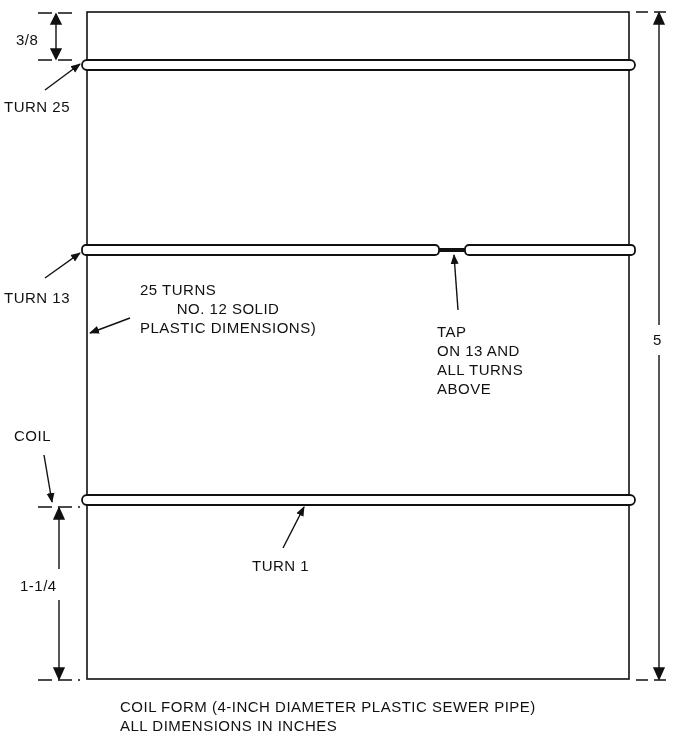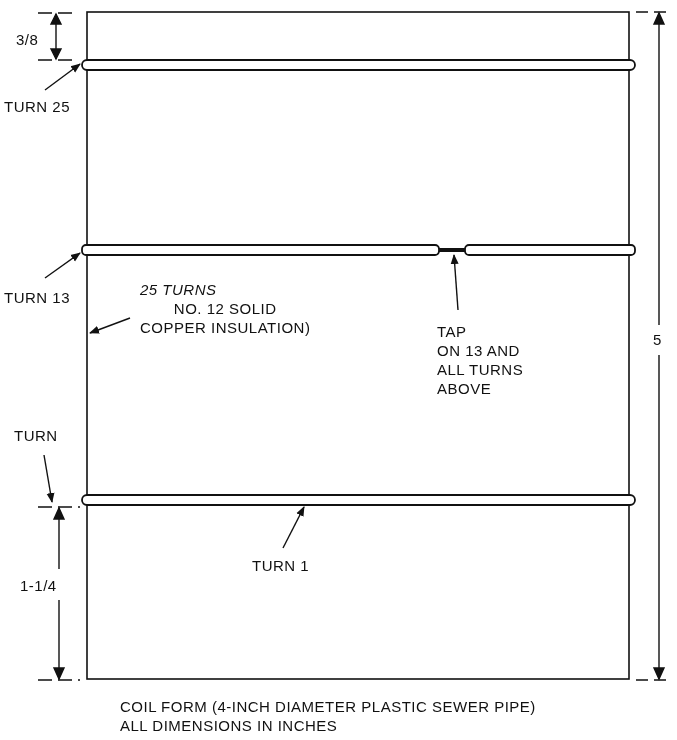--- a/index.html
+++ b/index.html
@@ -62,27 +62,27 @@
     <line x1="283" y1="548" x2="304" y2="507" marker-end="url(#ah)"></line>
   </g>
 </svg>
 
 <div class="lbl" style="left:16px;top:30px;">3/8</div>
 <div class="lbl" style="left:20px;top:576px;">1-1/4</div>
 <div class="lbl" style="left:653px;top:330px;">5</div>
 
 <div class="lbl" style="left:4px;top:97px;">TURN 25</div>
 <div class="lbl" style="left:4px;top:288px;">TURN 13</div>
-<div class="lbl" style="left:14px;top:426px;">TURN</div>
+<div class="lbl" style="left:14px;top:426px;">COIL</div>
 <div class="lbl" style="left:252px;top:556px;text-align:center;">TURN 1</div>
 
 <div style="position:absolute;left:140px;top:280px;">
-  <div class="lbl" style="position:static;font-style:italic;">25 TURNS</div>
+  <div class="lbl" style="position:static;">25 TURNS</div>
   <div class="lbl" style="position:static;text-align:center;">NO. 12 SOLID</div>
-  <div class="lbl" style="position:static;">COPPER INSULATION)</div>
+  <div class="lbl" style="position:static;">PLASTIC DIMENSIONS)</div>
 </div>
 
 <div style="position:absolute;left:437px;top:322px;">
   <div class="lbl" style="position:static;">TAP</div>
   <div class="lbl" style="position:static;">ON 13 AND</div>
   <div class="lbl" style="position:static;">ALL TURNS</div>
   <div class="lbl" style="position:static;">ABOVE</div>
 </div>
 
 <div style="position:absolute;left:120px;top:697px;">

